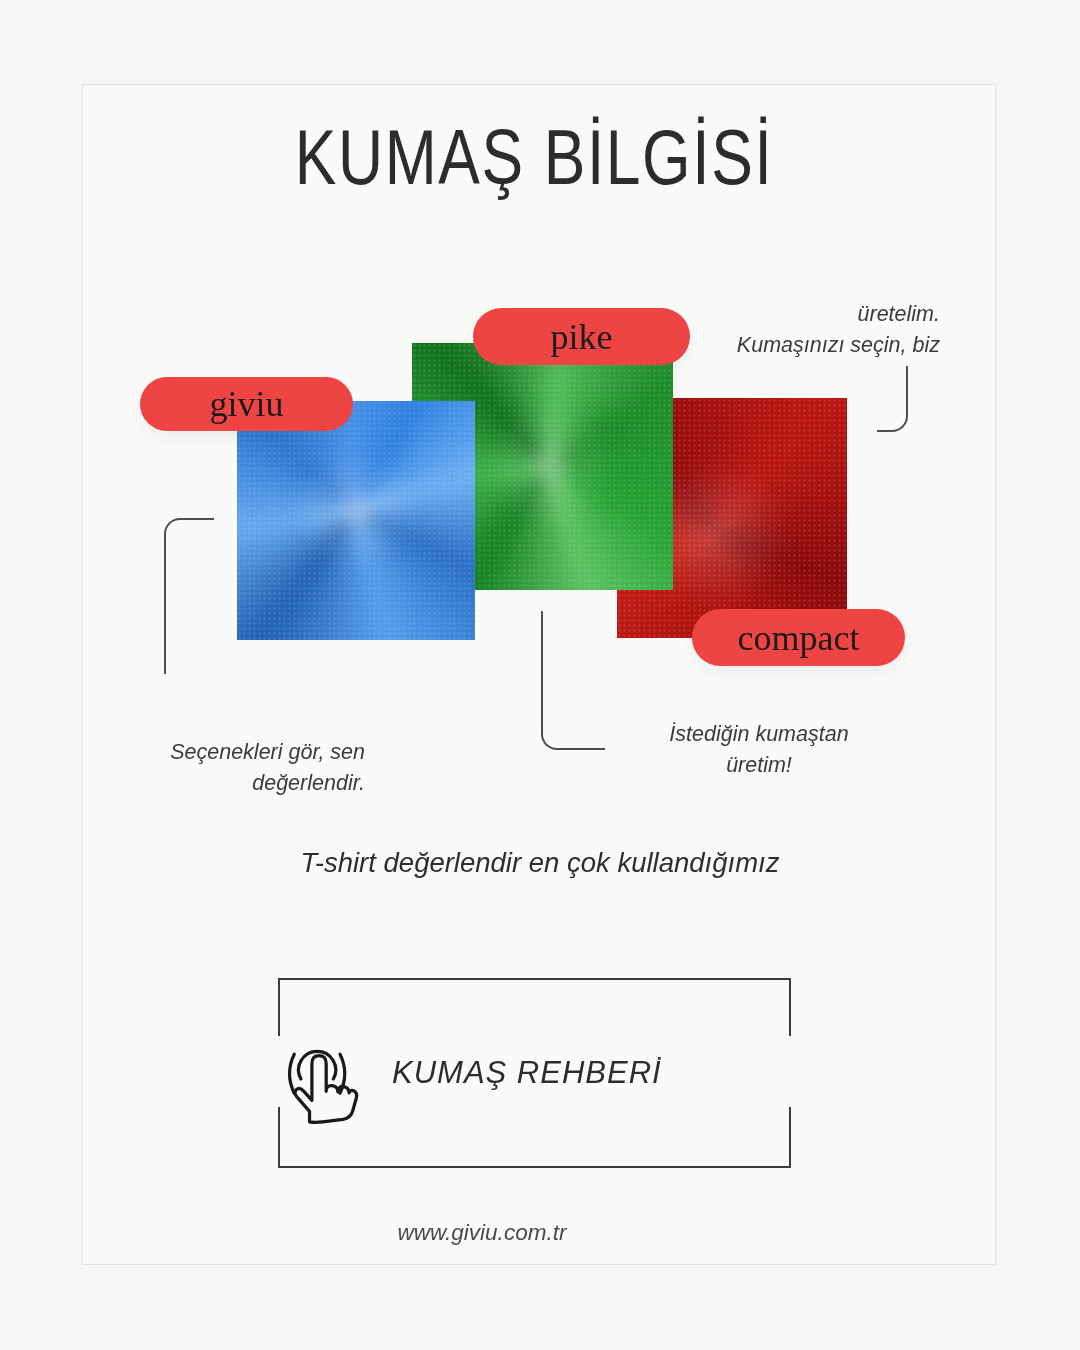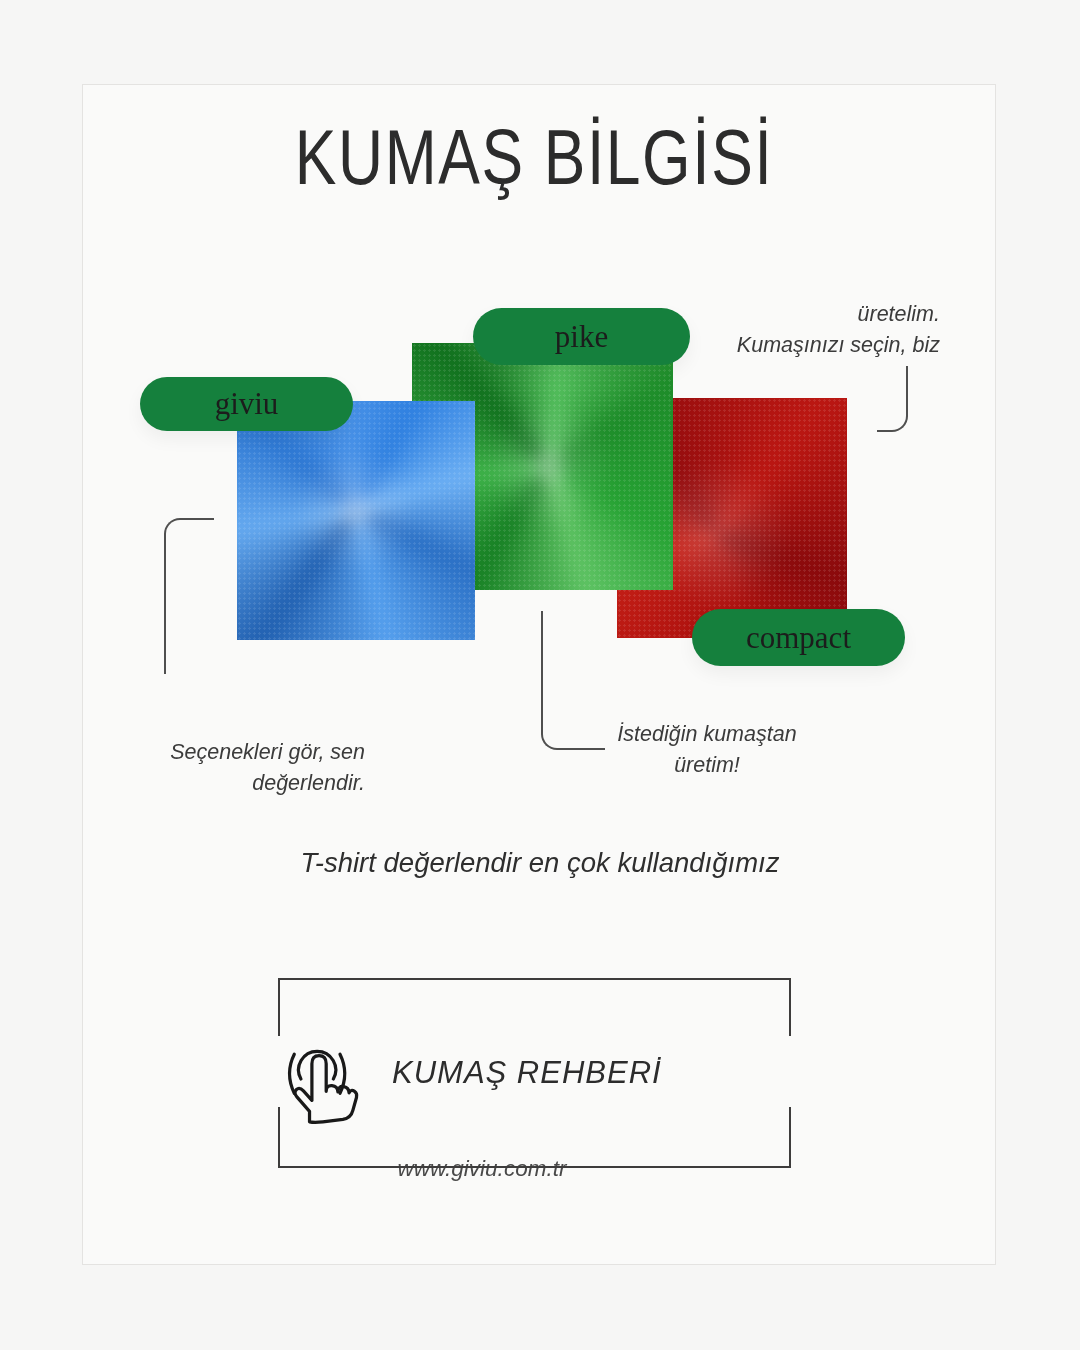--- a/index.html
+++ b/index.html
@@ -28,53 +28,53 @@
     conic-gradient(from 30deg at 50% 47%, #2f80e0, #6db0f4 12%, #2a6fc4 24%, #56a0ee 38%, #2261b1 52%, #66aaf0 64%, #2d77d2 78%, #4a93e8 90%, #2f80e0);}
   #fab-green .tex{background:
     radial-gradient(circle at 52% 50%, rgba(255,255,255,.45) 0%, rgba(255,255,255,.12) 10%, rgba(255,255,255,0) 26%),
     conic-gradient(from 120deg at 52% 50%, #27a334, #5fc364 12%, #178024 26%, #3fb44a 40%, #10701d 55%, #55c05e 68%, #1d8c29 82%, #27a334);}
   #fab-red .tex{background:
     radial-gradient(circle at 45% 55%, rgba(255,255,255,.18) 0%, rgba(255,255,255,0) 30%),
     conic-gradient(from 200deg at 45% 55%, #b21410, #c62017 15%, #930c0e 35%, #bb1712 55%, #8a0a0c 75%, #ad120f 90%, #b21410);}
   .fabric .dots{position:absolute;inset:0;background-image:radial-gradient(rgba(255,255,255,.10) 1px, transparent 1.4px);background-size:5px 5px;}
   
   .pill{
-    position:absolute;background:#15803d;border-radius:30px;z-index:4;
+    position:absolute;background:#ef4444;border-radius:30px;z-index:4;
     display:flex;align-items:center;justify-content:center;
-    font-family:"Liberation Serif",serif;font-size:31px;color:#1c1c1c;
+    font-family:"Liberation Serif",serif;font-size:36px;color:#1c1c1c;
     box-shadow:0 8px 18px rgba(0,0,0,.05);
   }
   #pill-penye{left:140px;top:377px;width:213px;height:54px;}
   #pill-pike{left:473px;top:308px;width:217px;height:57px;}
   #pill-compact{left:692px;top:609px;width:213px;height:57px;}
   
   .ann{position:absolute;font-style:italic;font-size:21.5px;color:#3b3b3b;line-height:1.45;z-index:4;}
   #ann-select{left:670px;top:299px;width:270px;text-align:right;}
   #ann-options{left:135px;top:693px;width:230px;text-align:right;margin-top:44px;}
-  #ann-custom{left:592px;top:719px;width:230px;text-align:center;}
+  #ann-custom{left:644px;top:719px;width:230px;text-align:center;}
   
   .conn{position:absolute;z-index:4;}
   #conn-select{left:877px;top:366px;width:29px;height:64px;border-right:2px solid #4f4f4f;border-bottom:2px solid #4f4f4f;border-bottom-right-radius:16px;}
   #conn-options{left:164px;top:518px;width:48px;height:154px;border-left:2px solid #4f4f4f;border-top:2px solid #4f4f4f;border-top-left-radius:16px;}
   #conn-custom{left:541px;top:611px;width:62px;height:137px;border-left:2px solid #4f4f4f;border-bottom:2px solid #4f4f4f;border-bottom-left-radius:16px;}
   
   .cta-text{position:absolute;left:0;top:843px;width:1080px;text-align:center;font-style:italic;font-size:27.5px;color:#2e2e2e;line-height:1.42;}
   
   .guide-btn{
     position:absolute;left:278px;top:978px;width:513px;height:190px;box-sizing:border-box;
     border:2.5px solid #3d3c3c;background:transparent;z-index:4;cursor:pointer;
     display:flex;align-items:center;justify-content:flex-start;gap:32px;
   }
   .gap-cover{position:absolute;width:13px;height:71px;top:56px;background:#fafaf9;}
   .gap-cover.left{left:-8px;}
   .gap-cover.right{right:-8px;}
   .tap-icon{margin-top:10px;flex:0 0 auto;}
   .btn-label{font-style:italic;font-size:31px;letter-spacing:1px;color:#2c2c2c;white-space:nowrap;}
   
-  .website{position:absolute;left:0;top:1156px;width:964px;text-align:center;font-style:italic;font-size:22.5px;color:#4a4a4a;}
+  .website{position:absolute;left:0;top:1220px;width:964px;text-align:center;font-style:italic;font-size:22.5px;color:#4a4a4a;}
 </style>
 </head>
 <body>
 
 <div class="canvas">
 
   <div class="card"></div>
 
   <div class="title">
     <span>KUMAŞ BİLGİSİ</span>

